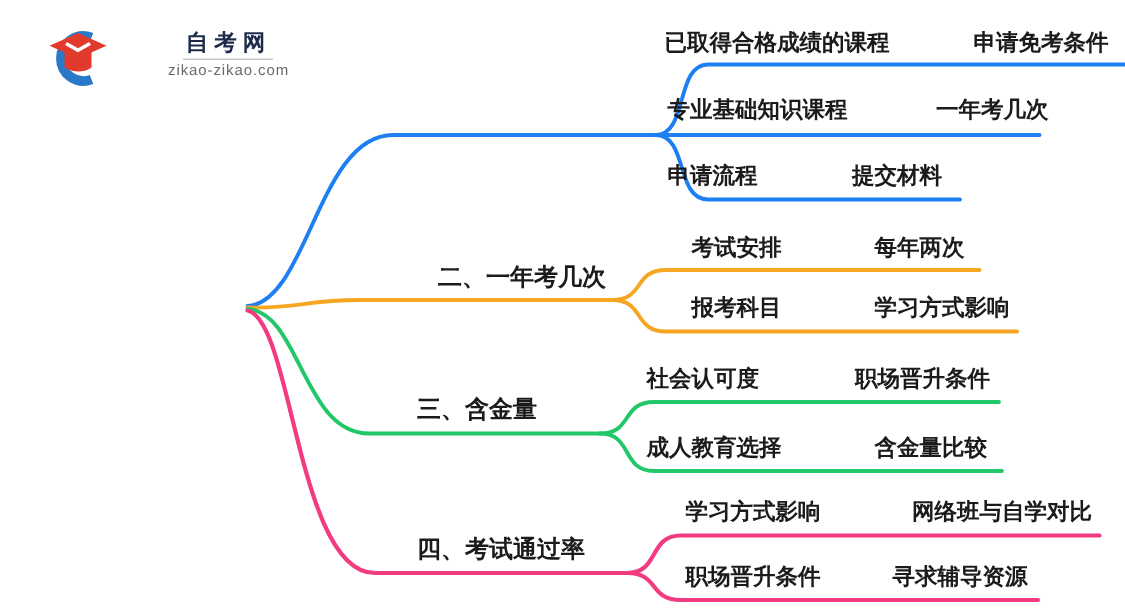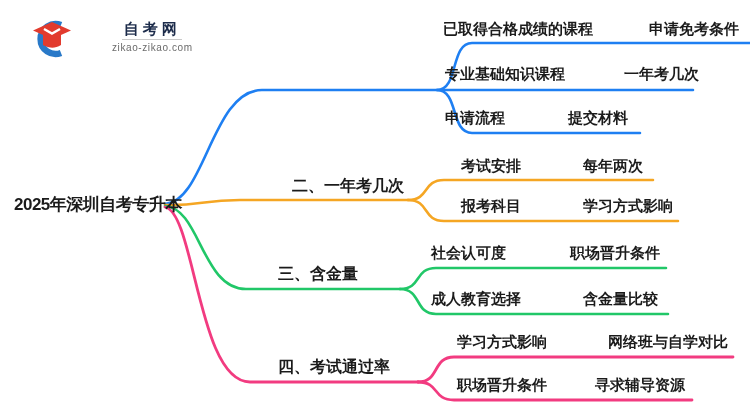--- a/index.html
+++ b/index.html
@@ -60,21 +60,20 @@
       <polygon points="24,2 43,10.5 24,19 5,10.5" fill="#e23b2e"></polygon>
       <polyline points="16,9 24,13.5 32,9" fill="none" stroke="#ffffff" stroke-width="2.4"></polyline>
     </svg>
     <div class="logo-text">
       <span class="logo-name">自考网</span>
       <span class="logo-divider"></span>
       <span class="logo-url">zikao-zikao.com</span>
     </div>
   </div>
 
-  <span class="node root-label" style="left:14px;top:194px;">2025年深圳自考专升本</span>
 
   <span class="node" style="left:443px;top:19px;">已取得合格成绩的课程</span>
   <span class="node" style="left:445px;top:64px;">专业基础知识课程</span>
   <span class="node" style="left:649px;top:19px;">申请免考条件</span>
   <span class="node" style="left:624px;top:64px;">一年考几次</span>
   <span class="node" style="left:445px;top:108px;">申请流程</span>
   <span class="node" style="left:568px;top:108px;">提交材料</span>
 
   <span class="node blabel" style="left:280px;top:176px;margin-left:12px;">二、一年考几次</span>
   <span class="node" style="left:461px;top:156px;">考试安排</span>

